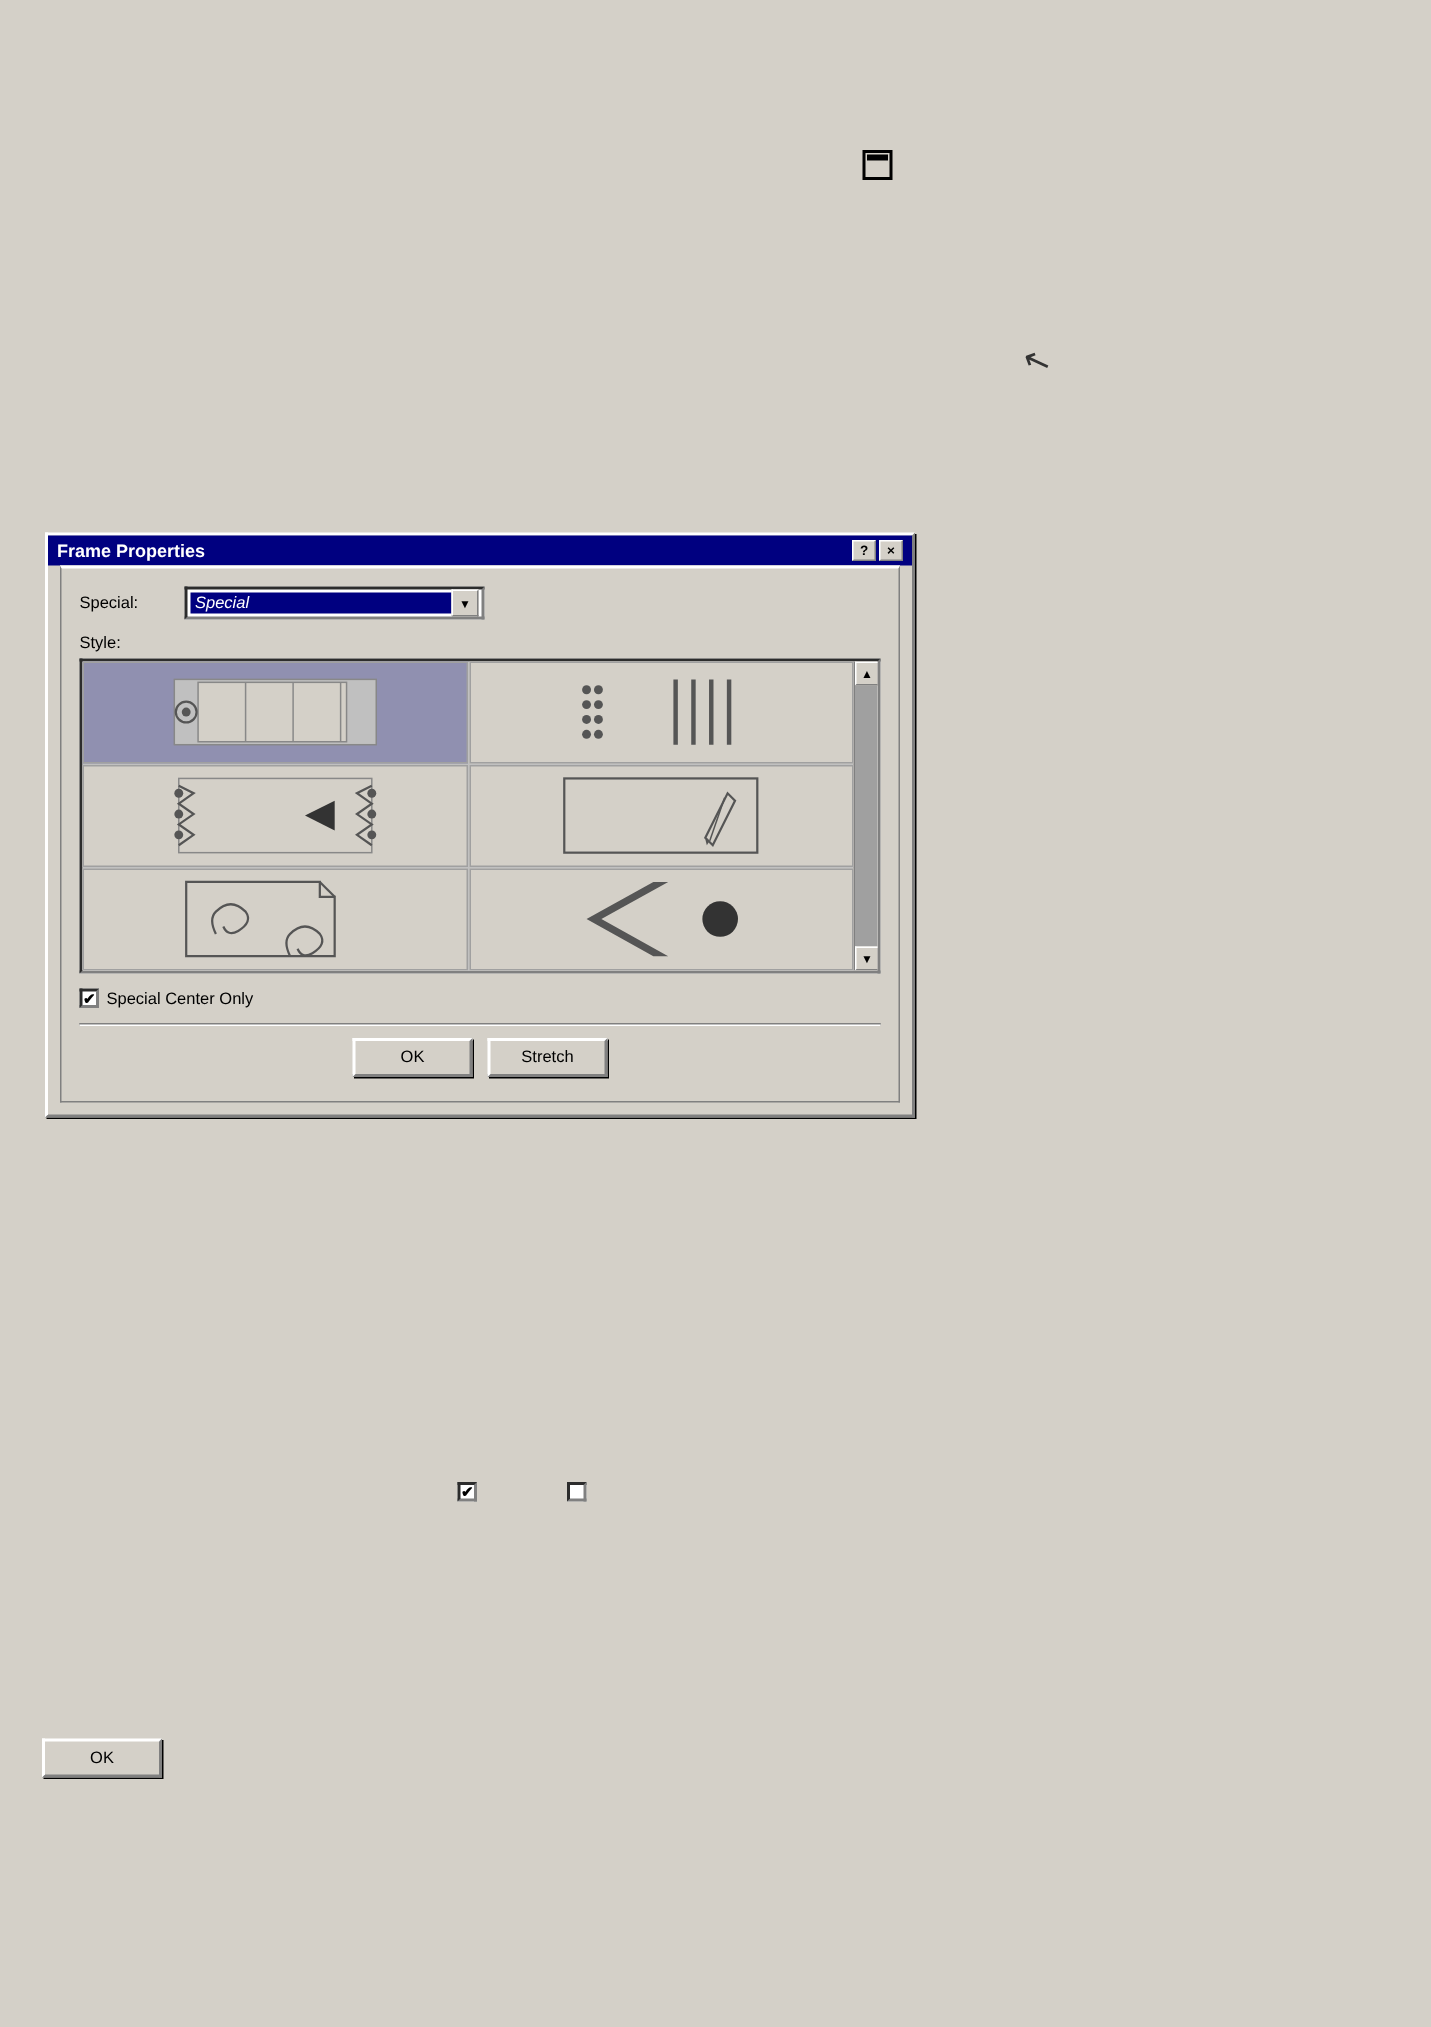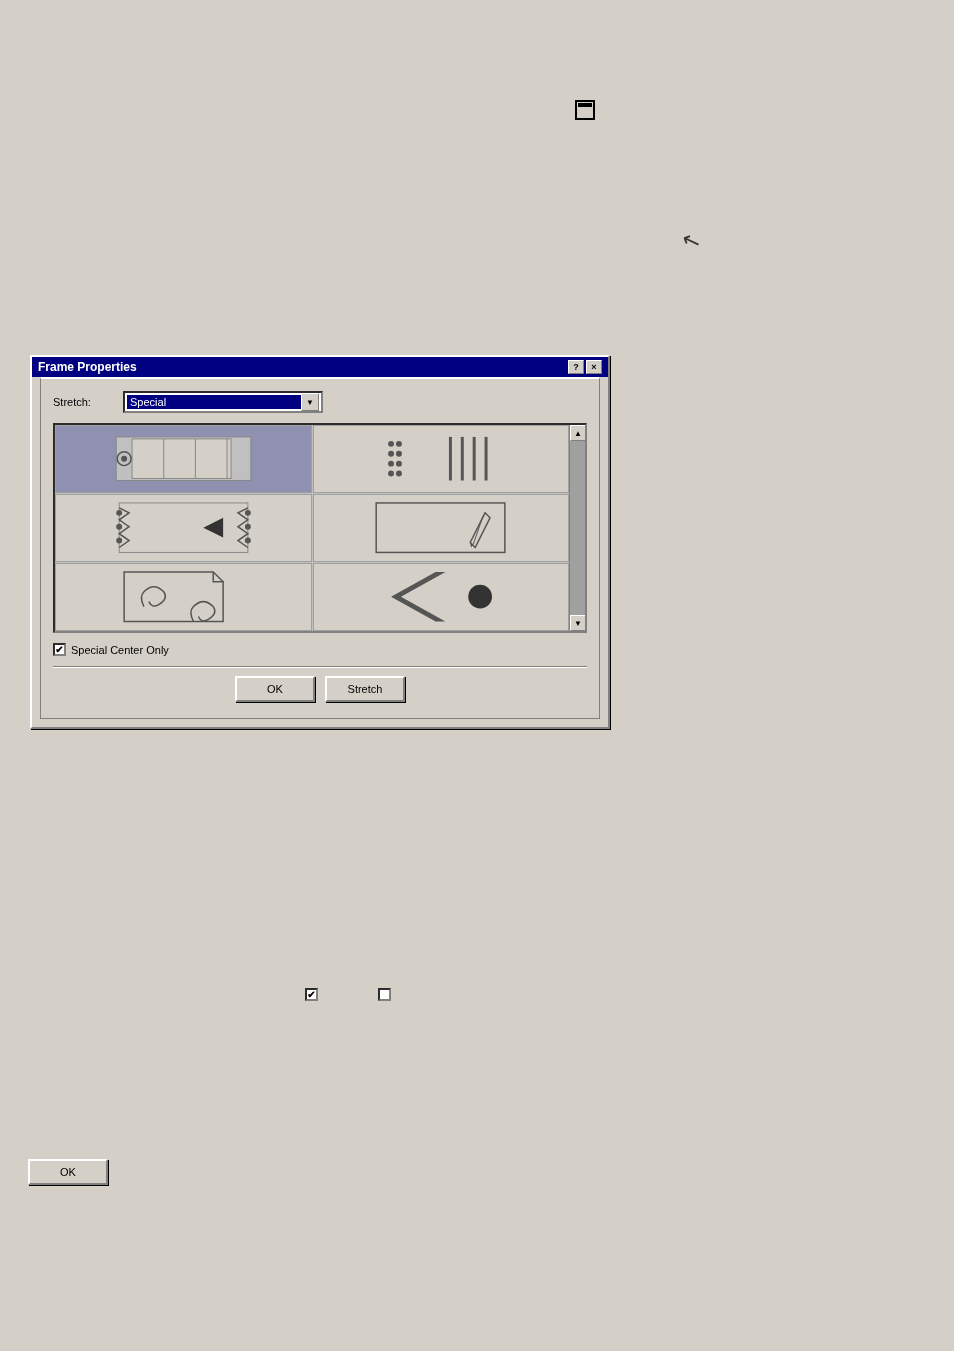--- a/index.html
+++ b/index.html
@@ -139,20 +139,21 @@
       align-items: center;
       position: relative;
     }
 
     .category-select-inner {
       flex: 1;
       background: #000080;
       color: #fff;
       padding: 1px 3px;
       font-size: 11px;
+      font-style: italic;
     }
 
     .select-arrow {
       width: 18px;
       height: 18px;
       background: #d4d0c8;
       border-left: 1px solid #808080;
       border: 1px solid #fff;
       border-right-color: #808080;
       border-bottom-color: #808080;
@@ -359,27 +360,28 @@
     <div class="title-bar-buttons">
       <div class="title-btn">?</div>
       <div class="title-btn">×</div>
     </div>
   </div>
 
 
   <div class="dialog-content">
 
     <div class="category-row">
-      <span class="category-label">Stretch:</span>
+      <span class="category-label">Special:</span>
       <div class="category-select">
         <span class="category-select-inner">Special</span>
         <div class="select-arrow">▼</div>
       </div>
     </div>
 
+    <div class="style-label">Style:</div>
 
     <div class="style-grid-wrapper">
       <div class="style-grid">
 
         <div class="style-cell selected">
           <svg class="cell-svg" viewBox="0 0 140 60" xmlns="http://www.w3.org/2000/svg">
 
             <rect x="2" y="8" width="136" height="44" fill="#c0c0c0" stroke="#888" stroke-width="1"></rect>
             <rect x="18" y="10" width="100" height="40" fill="#d4d0c8" stroke="#888" stroke-width="1"></rect>
 

